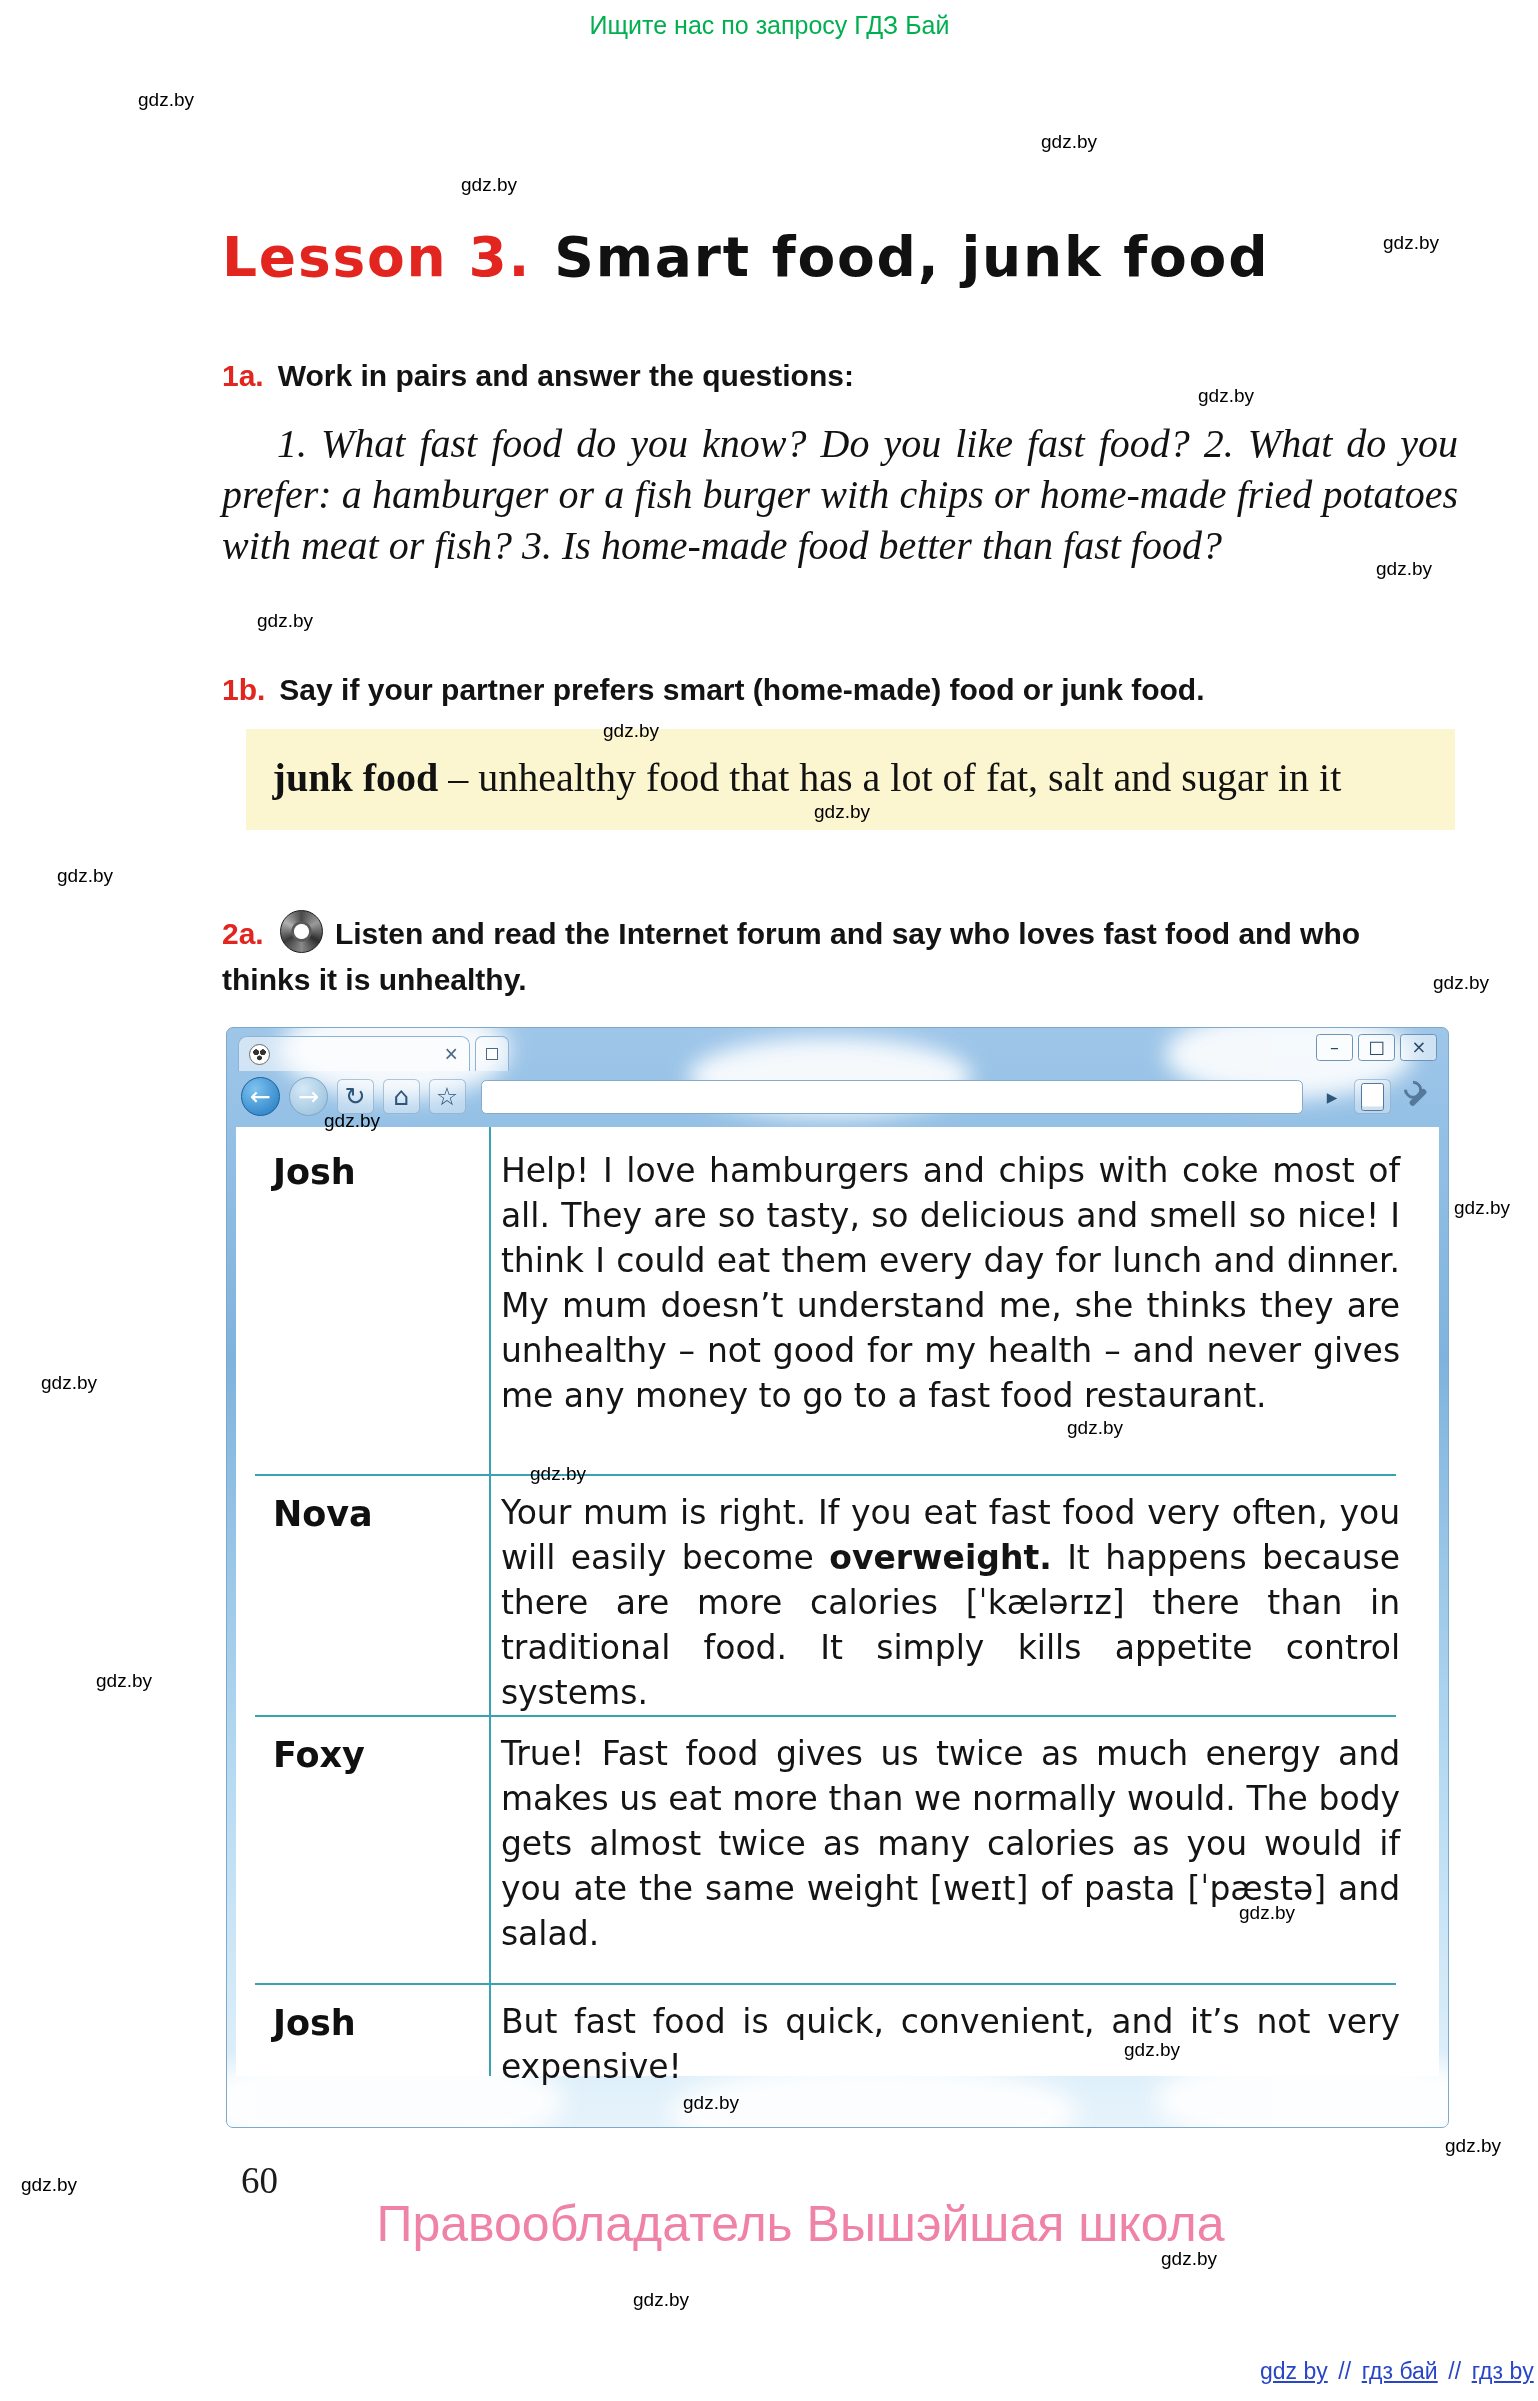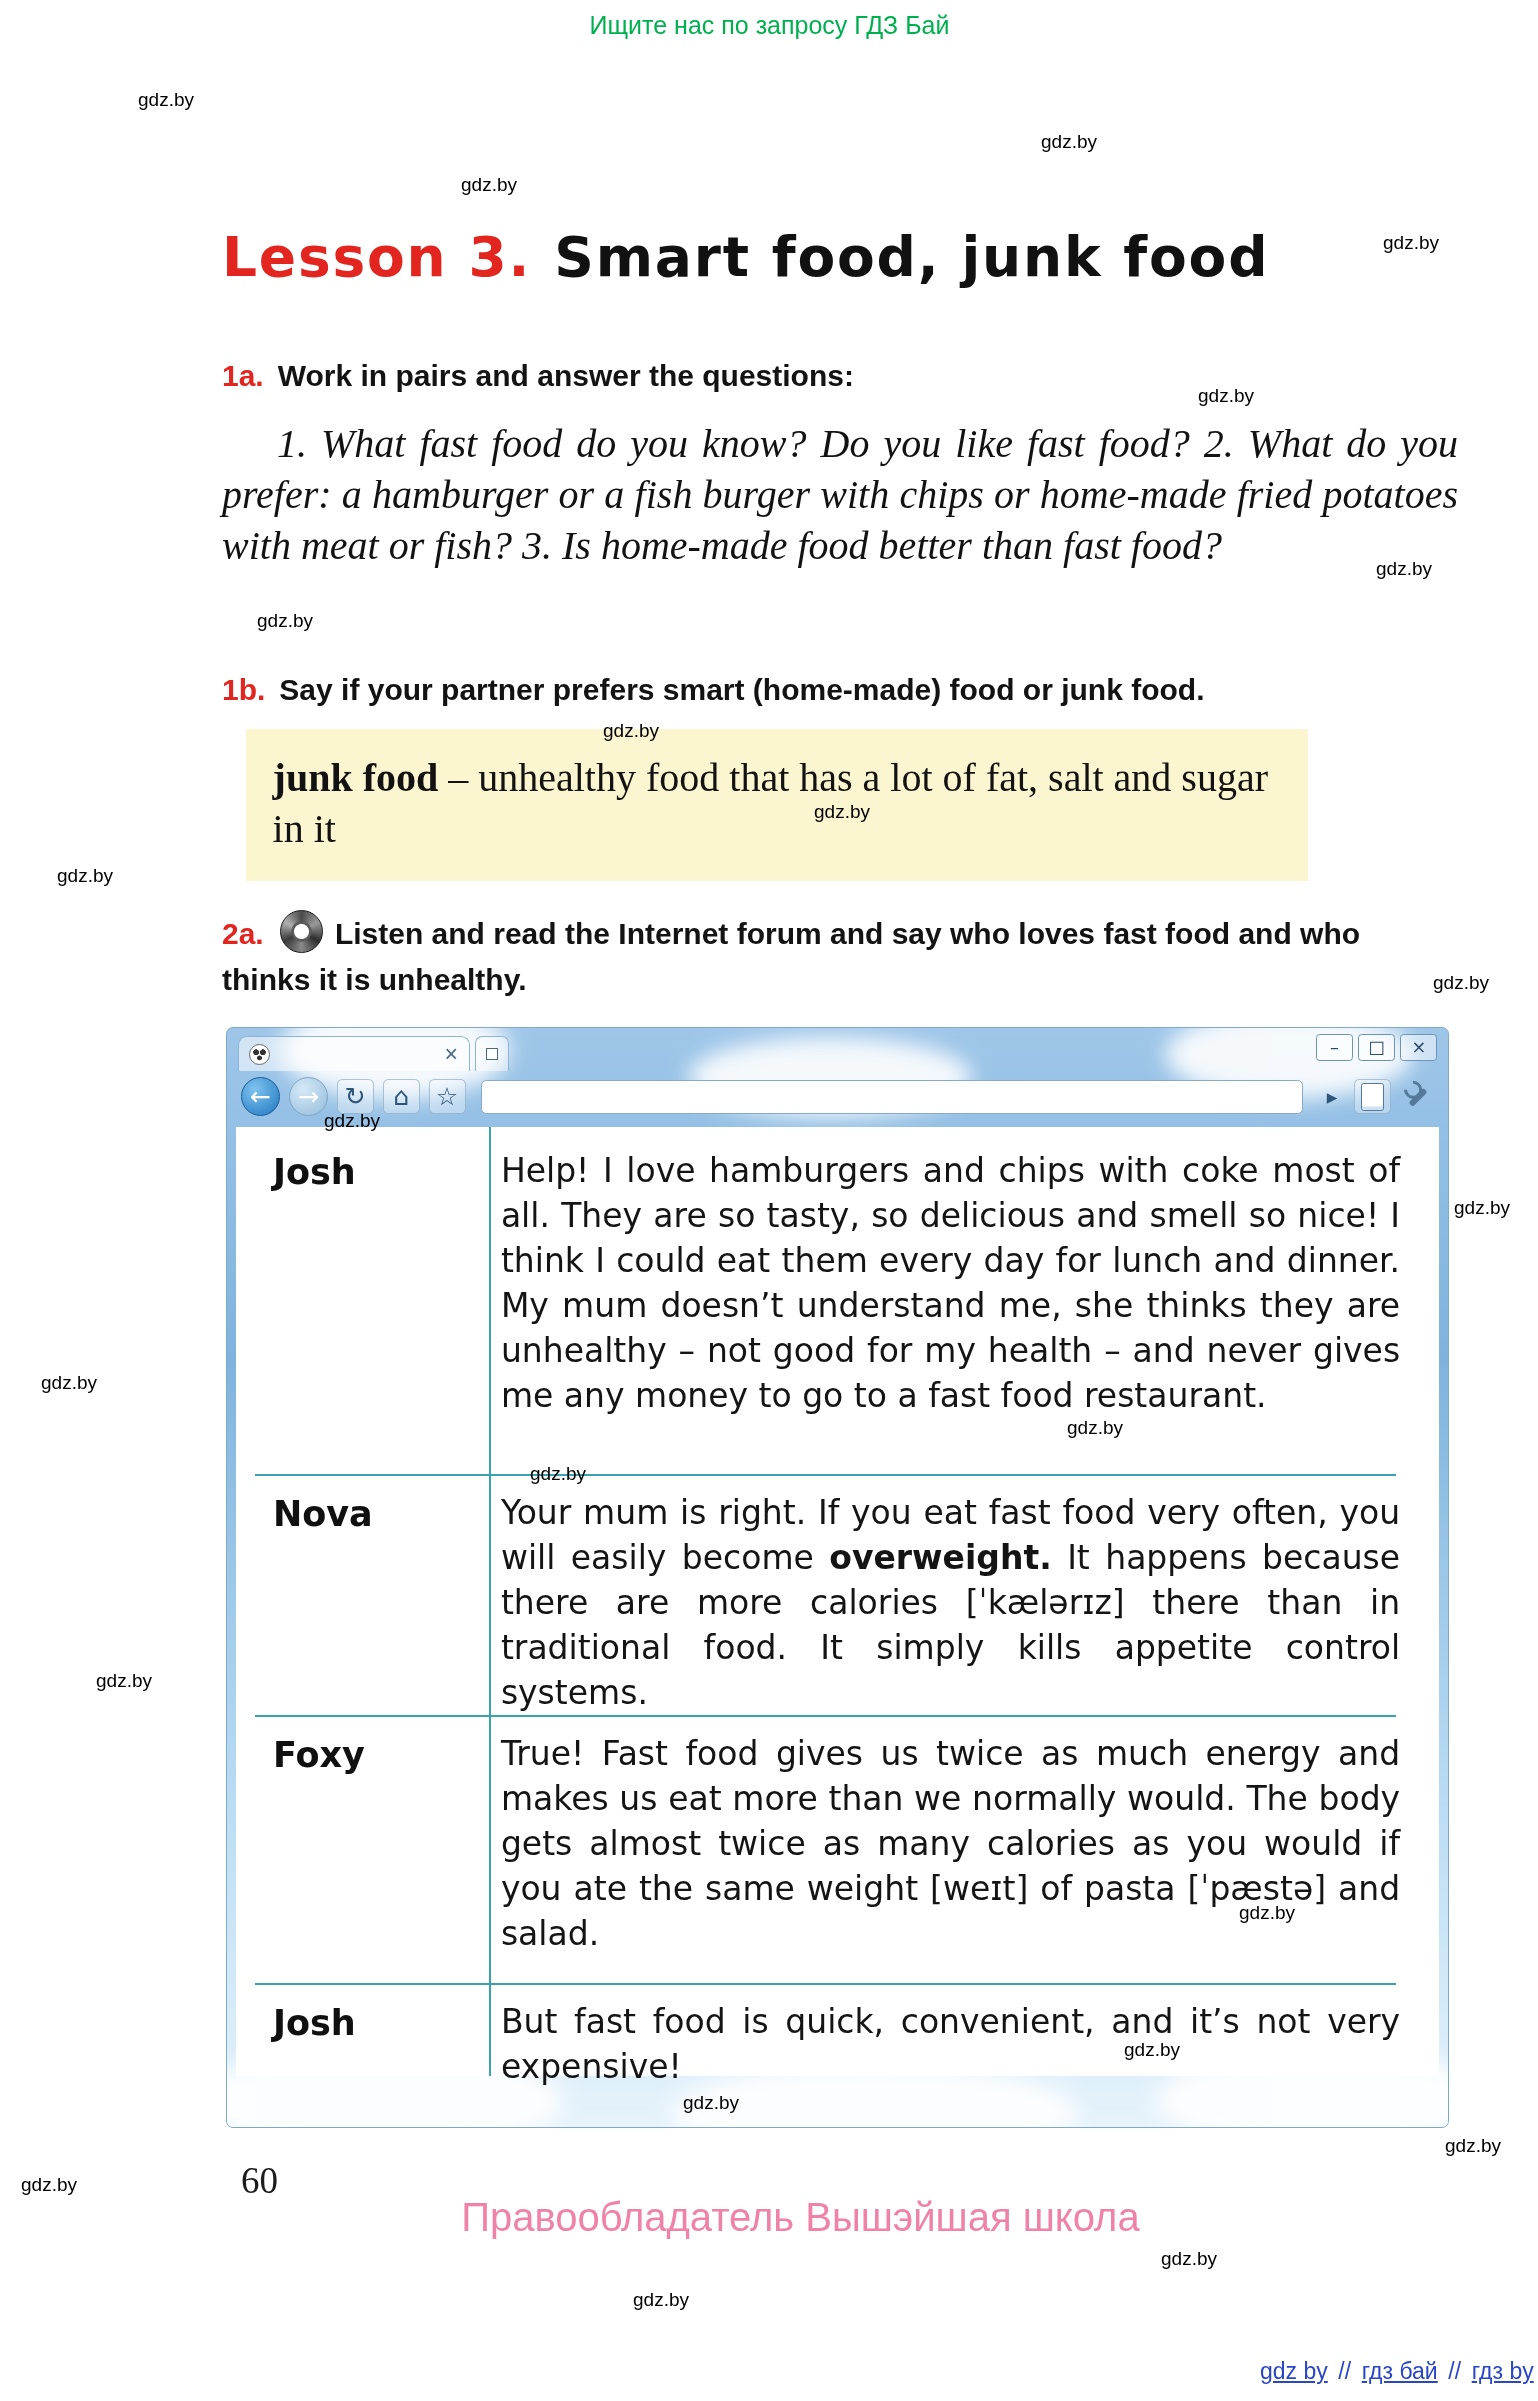--- a/index.html
+++ b/index.html
@@ -29,21 +29,21 @@
   .ex-1b { top:667px; }
   .ex-2a { top:910px; width:1214px; }
   
   .questions {
     position:absolute; left:222px; top:418px; width:1236px;
     font-family:"Liberation Serif", serif; font-style:italic;
     font-size:40px; line-height:51px; text-align:justify; text-indent:55px; color:#121212;
   }
   
   .vocab-box {
-    position:absolute; left:246px; top:729px; width:1062px;
+    position:absolute; left:246px; top:729px; width:1209px;
     background:#fbf5d0; padding:23px 26.6px 26.6px 26.6px;
     font-family:"Liberation Serif", serif; font-size:40px; line-height:51px; color:#121212;
   }
   .vocab-box b { font-weight:bold; }
   
   .cd-icon {
     display:inline-block; vertical-align:-8.9px; width:43px; height:43px; margin:0 12.4px 0 1.8px;
     border-radius:50%; border:1.8px solid #1a1a1a;
     background:
       radial-gradient(circle, #ffffff 0 7px, #5a5a5a 8px 9.8px, rgba(0,0,0,0) 10.6px),
@@ -129,21 +129,21 @@
     font-family:"DejaVu Sans", sans-serif; color:#101010;
   }
   .post-text {
     flex:1; padding:16px 39px 0 34px; font-size:33px; line-height:45px;
     text-align:justify; font-family:"DejaVu Sans", sans-serif; color:#141414;
   }
   .post-text b { font-weight:bold; }
   
   .page-number { position:absolute; left:241px; top:2159px; font-family:"Liberation Serif", serif; font-size:37px; color:#1c1c1c; }
   .copyright { position:absolute; left:0; right:0; top:2195px; text-align:center; padding-left:62px;
-    color:#ef82a6; font-size:40px; }
+    color:#ef82a6; font-size:50px; }
   .footer-links { position:absolute; left:0; right:0; top:2358px; text-align:right;
     color:#2a46c8; font-size:23px; }
   .footer-links .lnk { text-decoration:underline; margin:0 5.3px; }
   .footer-links .sep { margin:0 5.3px; }
 </style>
 </head>
 <body>
 
 <div class="page">
 

